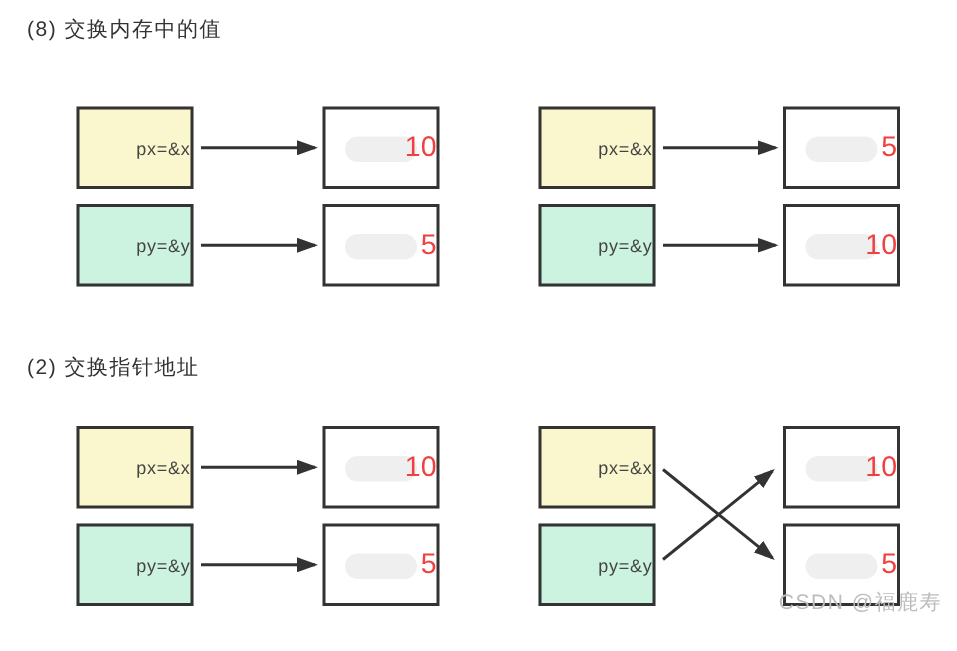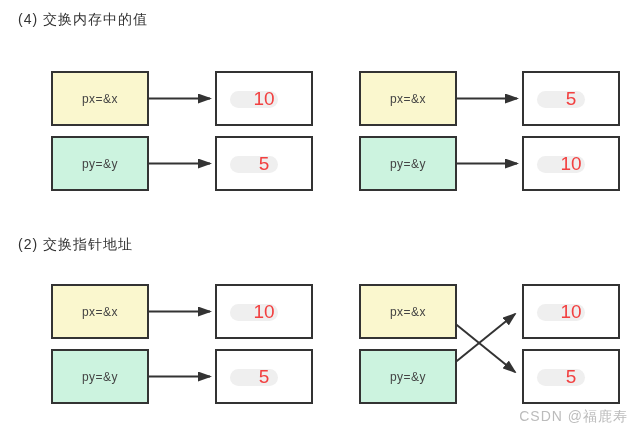--- a/index.html
+++ b/index.html
@@ -15,23 +15,23 @@
   .sec-title {
     position: absolute;
     font-size: 14px;
     color: var(--title-color);
     letter-spacing: 1px;
     z-index: 2;
     white-space: nowrap;
   }
   .box {
     position: absolute;
-    width: 98px; height: 55px;
+    width: 78px; height: 55px;
     border: 2px solid var(--box-border);
-    display: flex; align-items: center; justify-content: center;
+    display: flex; align-items: center; justify-content: flex-end;
     z-index: 2;
     background: #ffffff;
   }
   .ptr { font-size: 12px; color: var(--label-color); letter-spacing: 0.5px; }
   .ptr.px { background: var(--pointer-x-fill); }
   .ptr.py { background: var(--pointer-y-fill); }
   .val .num {
     position: relative;
     font-size: 19px;
     color: var(--value-color);
@@ -40,21 +40,21 @@
   .smudge {
     position: absolute;
     width: 48px; height: 17px;
     border-radius: 10px;
     background: var(--smudge);
     left: 13px; top: 18px;
     z-index: 1;
   }
   .watermark {
     position: absolute;
-    right: 10px; bottom: 8px;
+    right: 10px; bottom: 23px;
     font-size: 14px;
     color: var(--watermark-color);
     letter-spacing: 1px;
     z-index: 3;
     white-space: nowrap;
     text-align: right;
   }
 </style>
 </head>
 <body>
@@ -74,21 +74,21 @@
     <line x1="442" y1="98.5" x2="517" y2="98.5" stroke="#333333" stroke-width="2" marker-end="url(#ah)"></line>
     <line x1="442" y1="163.5" x2="517" y2="163.5" stroke="#333333" stroke-width="2" marker-end="url(#ah)"></line>
 
     <line x1="134" y1="311.5" x2="210" y2="311.5" stroke="#333333" stroke-width="2" marker-end="url(#ah)"></line>
     <line x1="134" y1="376.5" x2="210" y2="376.5" stroke="#333333" stroke-width="2" marker-end="url(#ah)"></line>
 
     <line x1="442" y1="313" x2="515" y2="372" stroke="#333333" stroke-width="2" marker-end="url(#ah)"></line>
     <line x1="442" y1="373" x2="515" y2="314" stroke="#333333" stroke-width="2" marker-end="url(#ah)"></line>
   </svg>
 
-  <div class="sec-title" style="left:18px; top:11px;">(4) 交换内存中的值</div>
+  <div class="sec-title" style="left:18px; top:11px;">(8) 交换内存中的值</div>
   <div class="sec-title" style="left:18px; top:225px;margin-top:11px;">(2) 交换指针地址</div>
 
   <div class="box ptr px" style="left:51px; top:71px;">
     <span>px=&amp;x</span>
   </div>
   <div class="box ptr py" style="left:51px; top:136px;">
     <span>py=&amp;y</span>
   </div>
   <div class="box val" style="left:215px; top:71px;">
     <span class="smudge"></span>

